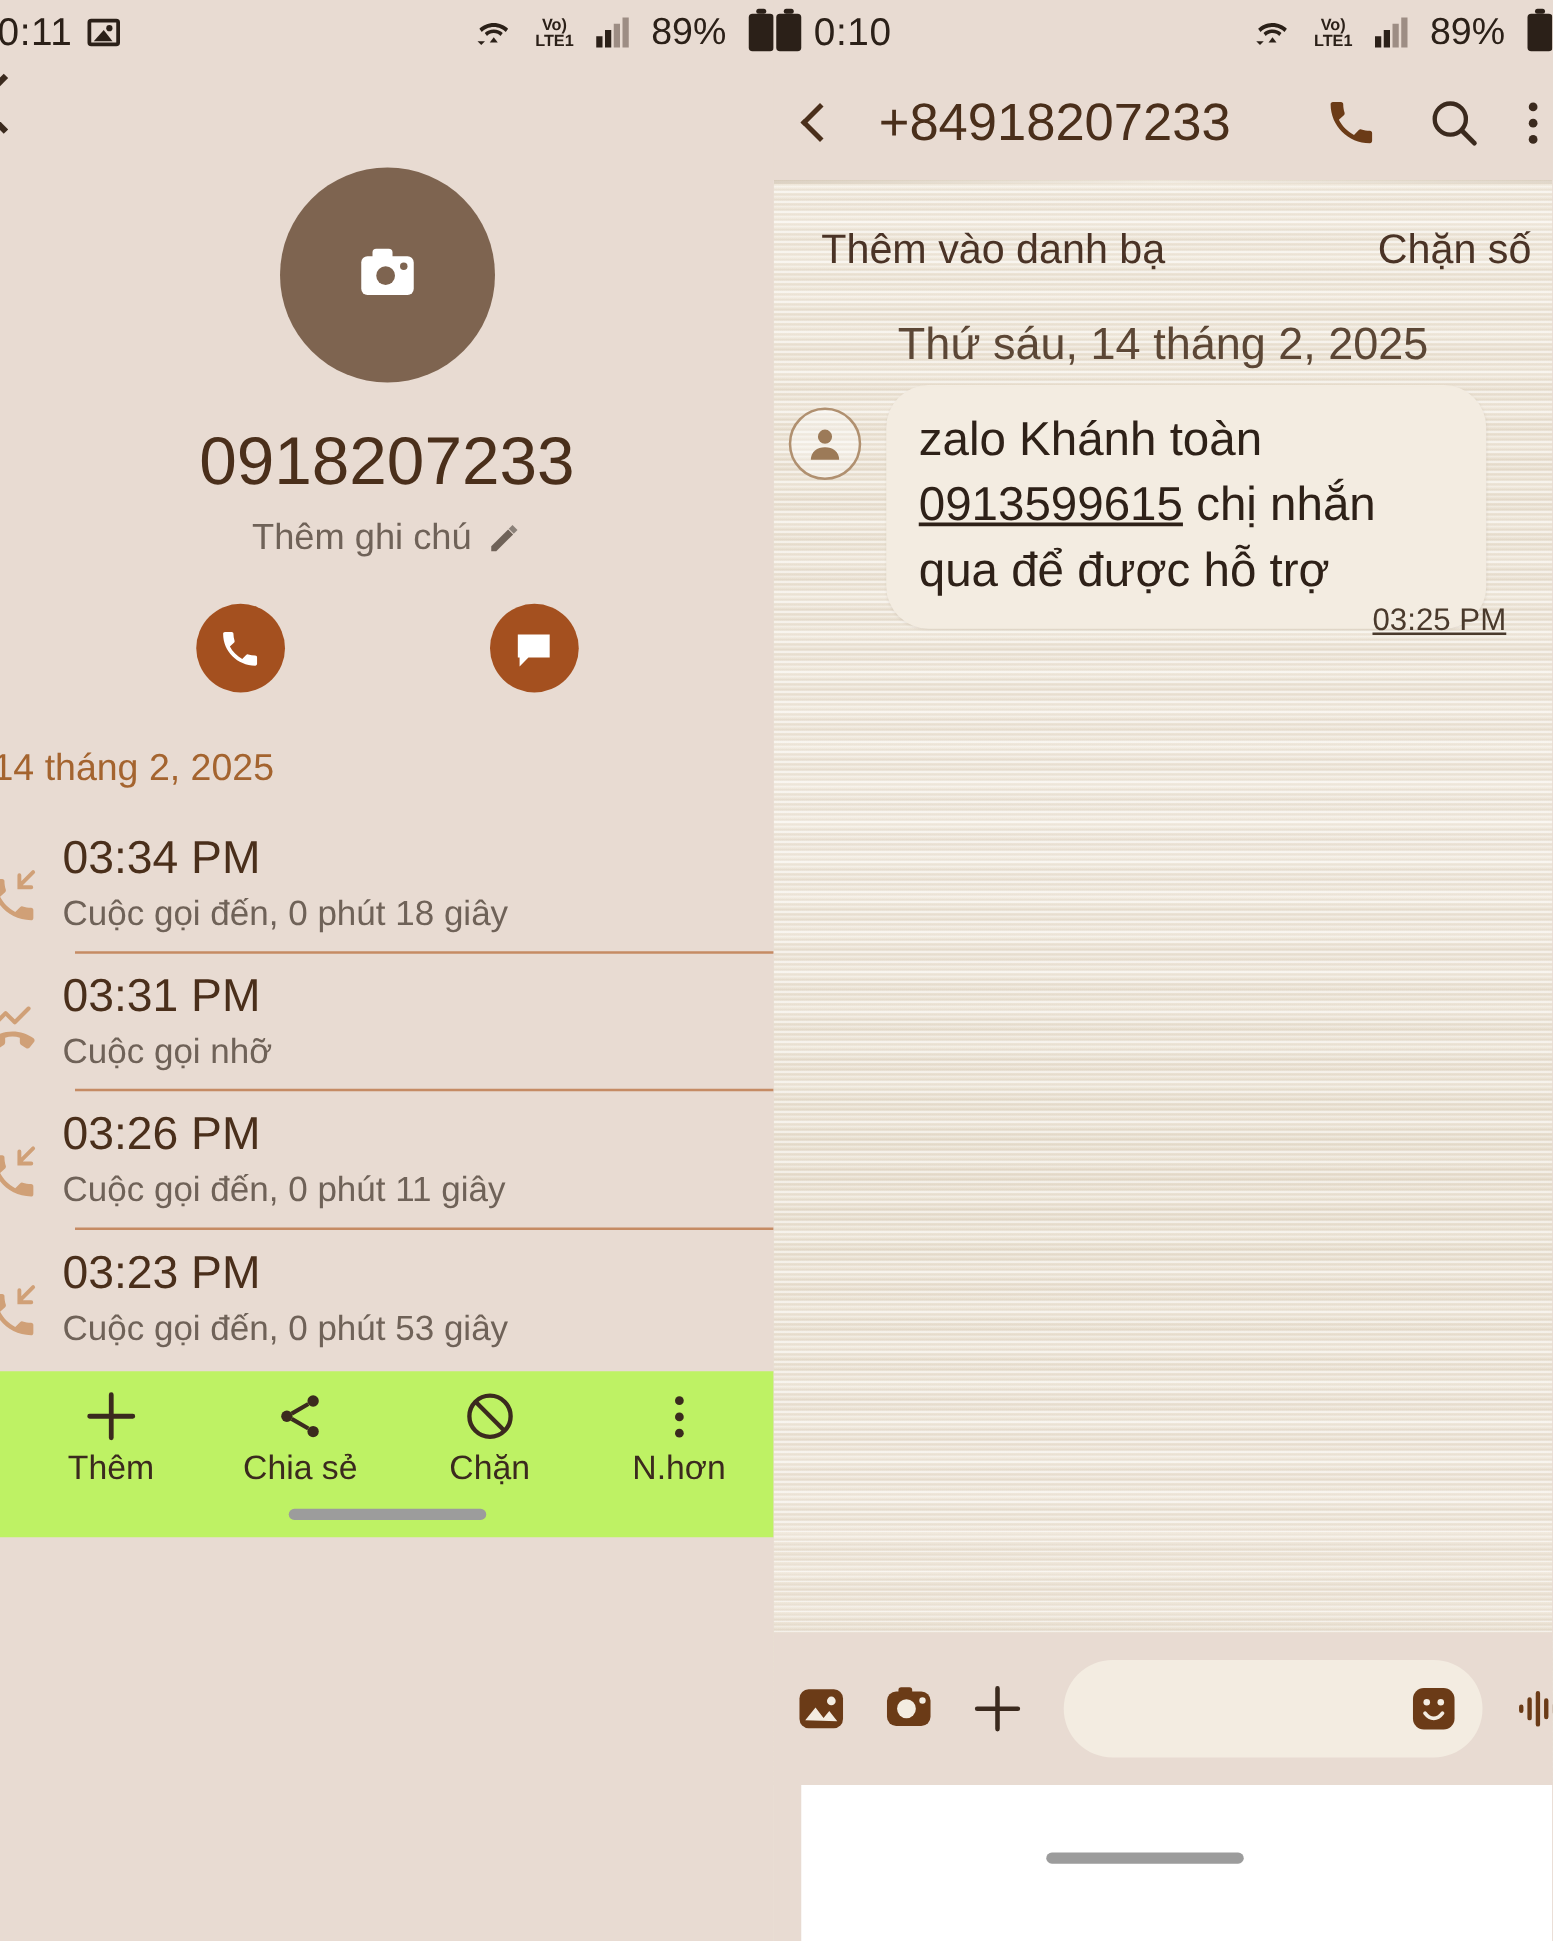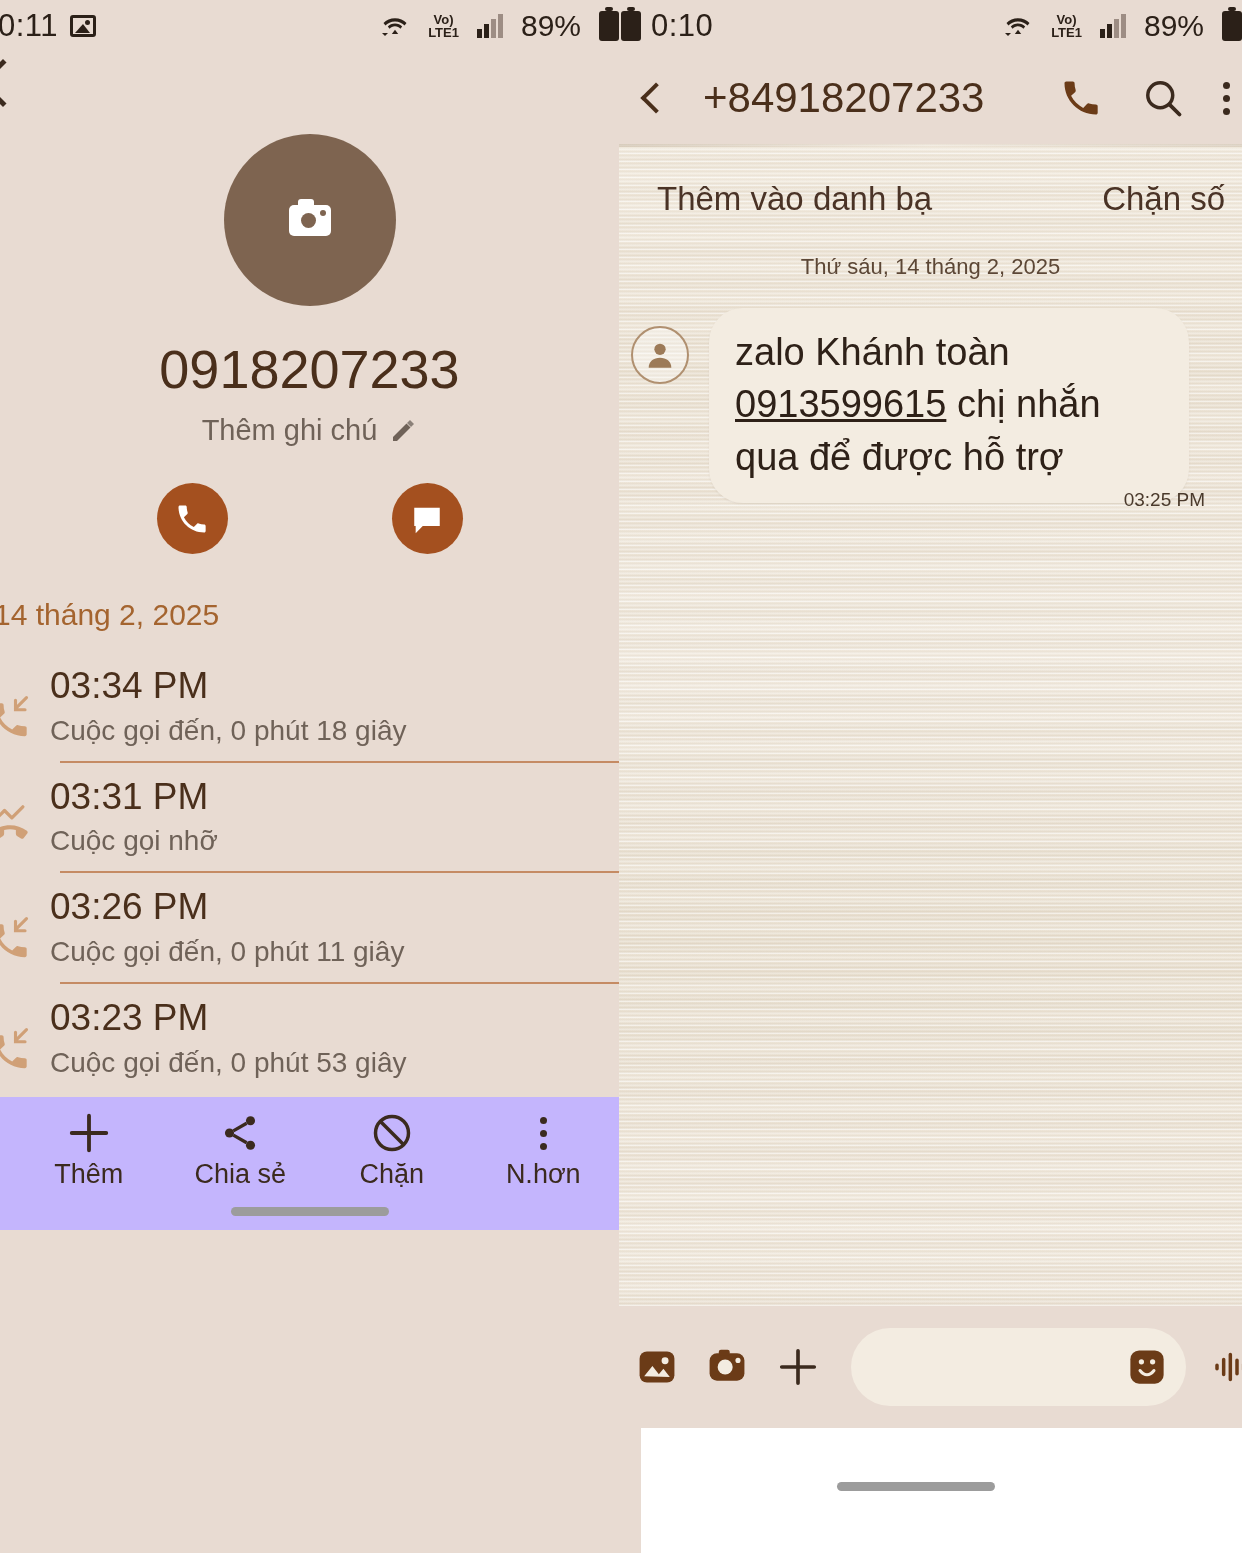--- a/index.html
+++ b/index.html
@@ -116,21 +116,21 @@
     position:relative;
   }
   .call-icon{ width:62px; flex:0 0 62px; padding-top:28px; margin-left:-12px;}
   .call-body{ padding-left:0px; }
   .call-time{ font-size:37px;color:#4a2f1b; line-height:1.1; }
   .call-sub{ font-size:28px;color:#6f6258; margin-top:8px; }
   .divider{ height:2px;background:#b9703f;margin-left:60px;opacity:.75;}
 
   .bottombar{
     position:absolute;left:0;bottom:0;width:619px;height:133px;
-    background:#c4b5fd; display:flex; align-items:flex-start; padding-top:12px;padding-left:13px;
+    background:#bef264; display:flex; align-items:flex-start; padding-top:12px;padding-left:13px;
   }
   .bb-item{flex:1;text-align:center;}
   .bb-ic{height:48px;display:flex;align-items:center;justify-content:center;}
   .bb-lb{font-size:27px;color:#3b2a1e;margin-top:2px;}
   .home-ind{
     position:absolute;bottom:14px;left:50%;transform:translateX(-50%);
     width:158px;height:9px;border-radius:5px;background:#9c9c9c;
   }
 
   
@@ -178,40 +178,41 @@
   }
   .chip-row{
     position:absolute;top:18px;left:0;width:100%;height:74px;
     display:flex;align-items:center;
   }
   .chip{font-size:33px;color:#4a3326;}
   .chip.a{margin-left:38px;}
   .chip.b{margin-left:170px;}
   .datestamp{
     position:absolute;top:110px;width:100%;text-align:center;
-    font-size:22px;color:#5c4736;
+    font-size:36px;color:#5c4736;
   }
   .msg-row{
     position:absolute;top:164px;left:0;width:100%;display:flex;align-items:flex-start;padding-left:12px;
   }
   .msg-avatar{
     width:58px;height:58px;border-radius:50%;border:2px solid #b09070;
     background:rgba(255,255,255,0.35);
     display:flex;align-items:center;justify-content:center;flex:0 0 58px;margin-top:18px;
   }
   .bubble{
     margin-left:20px;background:#f3ece1;border-radius:34px;
     padding:18px 26px 20px 26px;max-width:480px;
     box-shadow:0 1px 2px rgba(120,100,80,.10);
   }
   .bubble-text{font-size:38px;color:#2e2118;line-height:1.38;}
   .bubble-text u{text-decoration:underline;}
   .msg-time{
-    position:absolute;right:-16px;bottom:-8px;font-size:19px;color:#4a3a2c;
+    position:absolute;right:-16px;bottom:-8px;font-size:25px;color:#4a3a2c;
     white-space:nowrap;
+    text-decoration:underline;
   }
   .msg-time-wrap{position:relative;}
 
   .r-bottom{
     position:absolute;left:0;bottom:125px;width:623px;height:122px;
     background:#e8dbd2;display:flex;align-items:center;padding:0 6px;gap:26px;
   }
   .rb-ic{flex:0 0 auto;display:flex;align-items:center;justify-content:center;}
   .textbox{
     flex:1;height:78px;background:#f3ece1;border-radius:40px;

